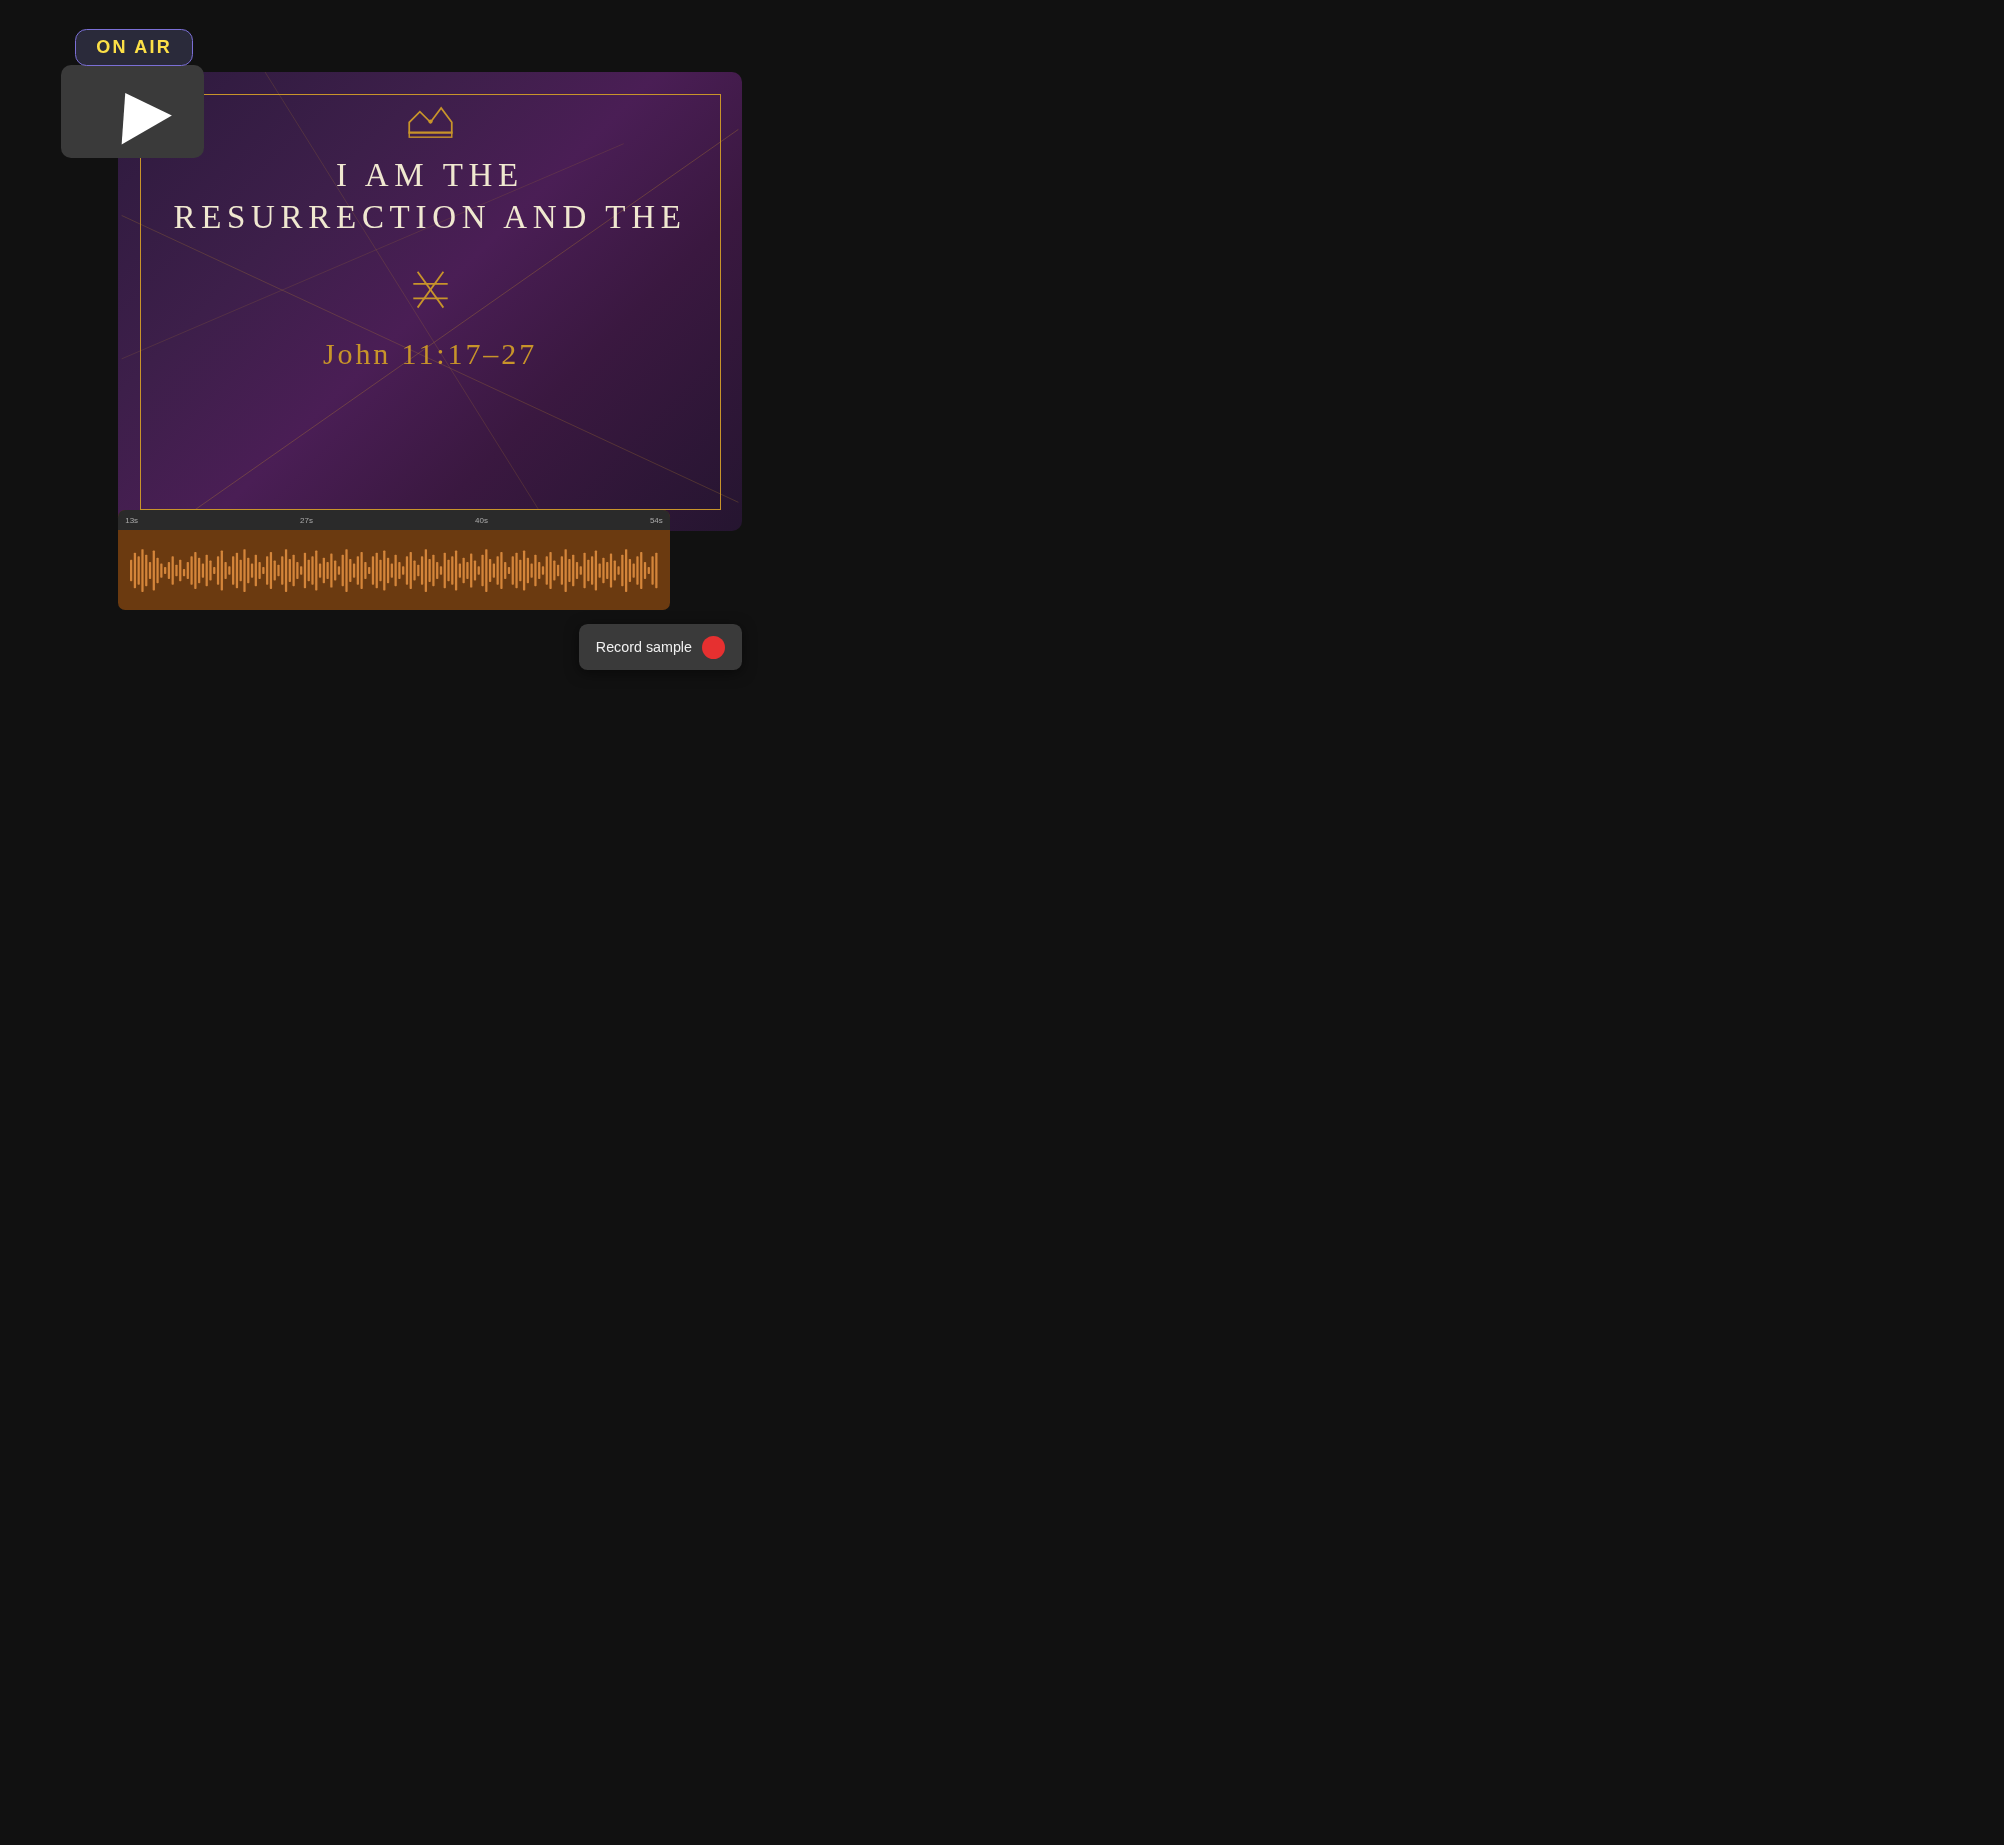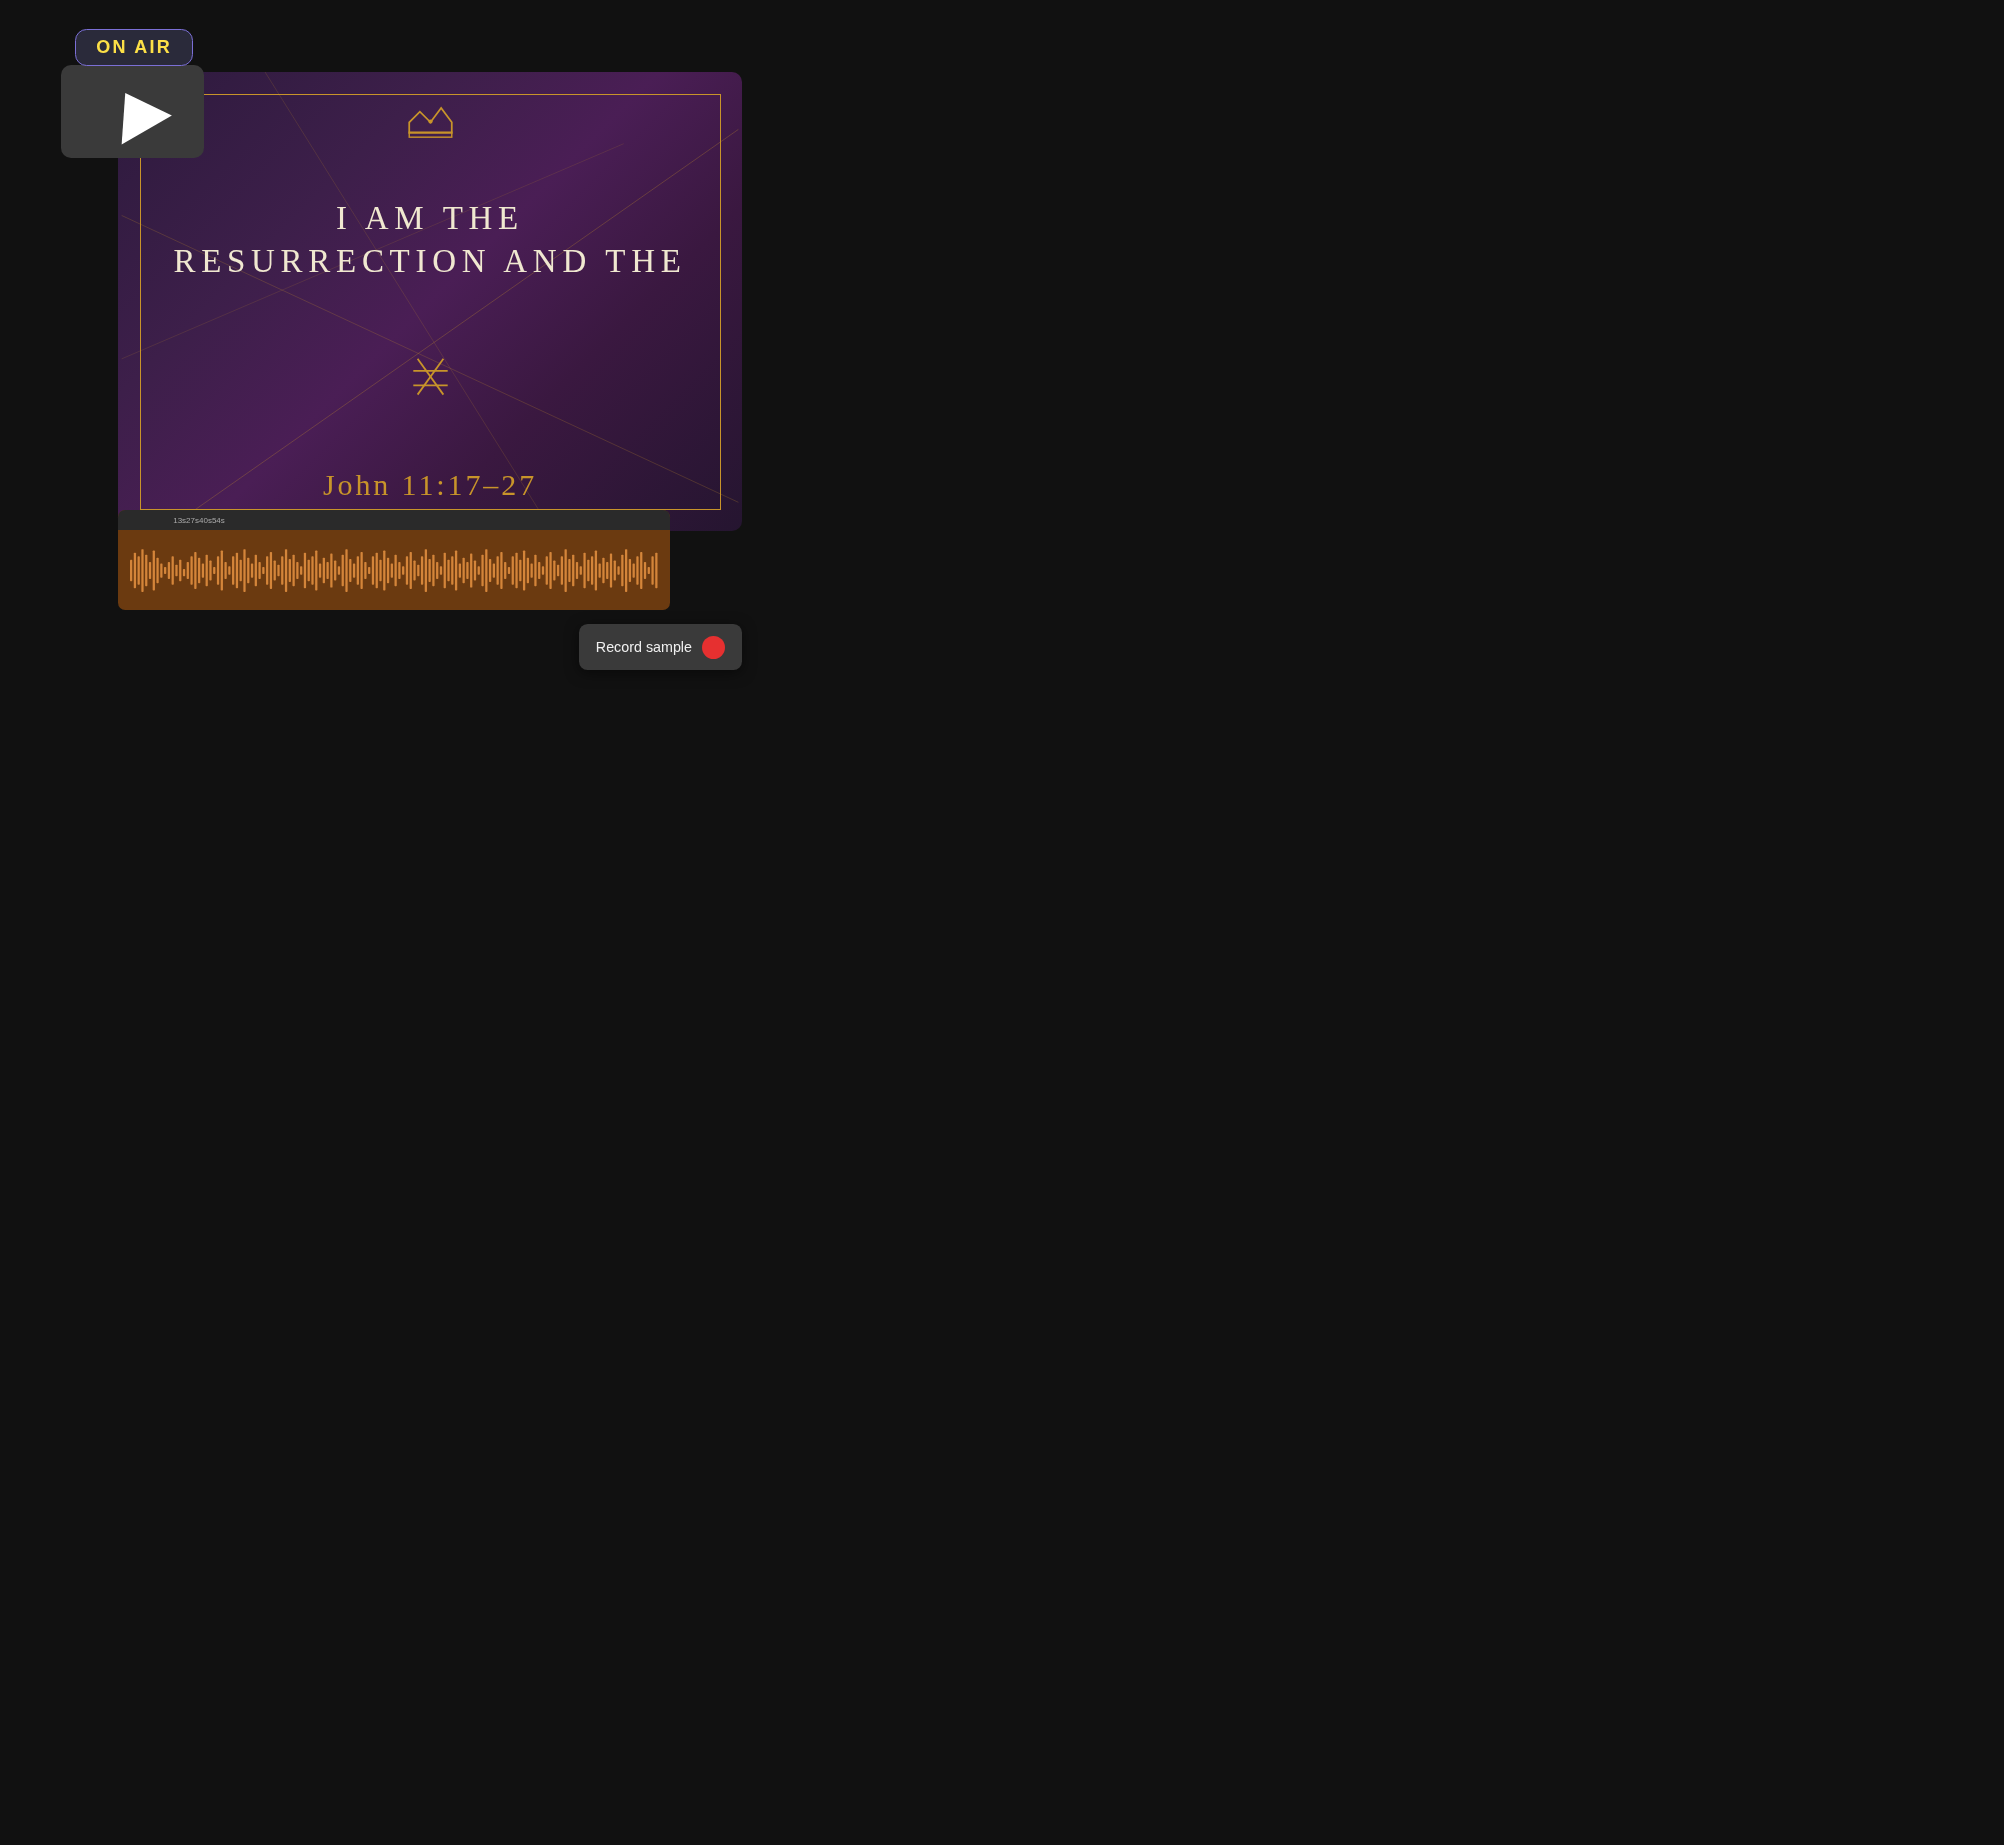--- a/index.html
+++ b/index.html
@@ -99,21 +99,21 @@
       pointer-events: none;
       z-index: 2;
     }
 
     .slide-content {
       position: relative;
       z-index: 3;
       display: flex;
       flex-direction: column;
       align-items: center;
-      justify-content: space-between;
+      justify-content: flex-start;
       height: 100%;
       padding: 29px;
     }
 
     .crown-icon {
       margin-bottom: 11.5px;
     }
 
     .main-title {
       color: #f0e8d0;
@@ -163,22 +163,21 @@
       align-items: center;
       padding: 0 7.2px;
       font-size: 8px;
       color: #aaa;
       font-family: Arial, sans-serif;
     }
 
     .ruler-marks {
       display: flex;
       width: 100%;
-      justify-content: flex-start;
-      margin-left: 48px;
+      justify-content: space-between;
     }
 
     .waveform-canvas {
       position: absolute;
       top: 20px;
       left: 0;
       right: 0;
       bottom: 0;
       display: flex;
       align-items: center;

